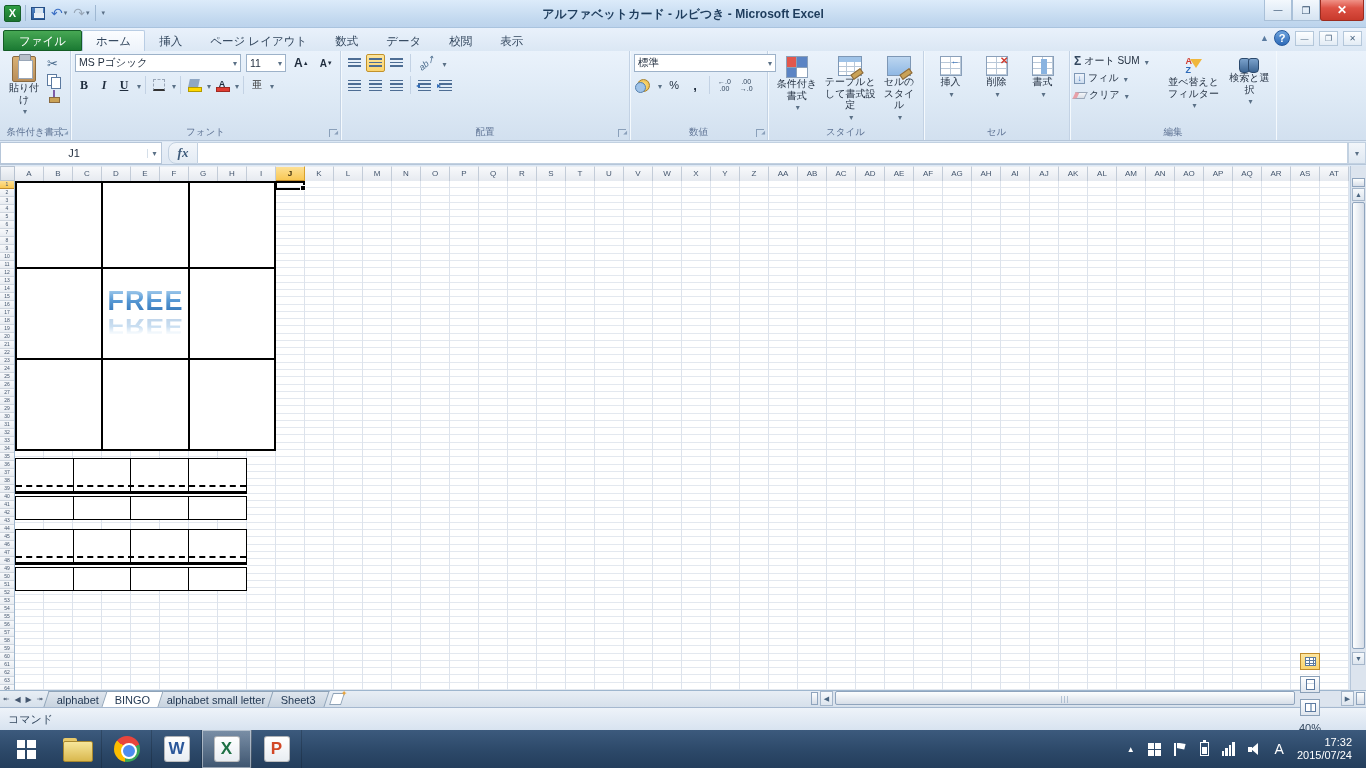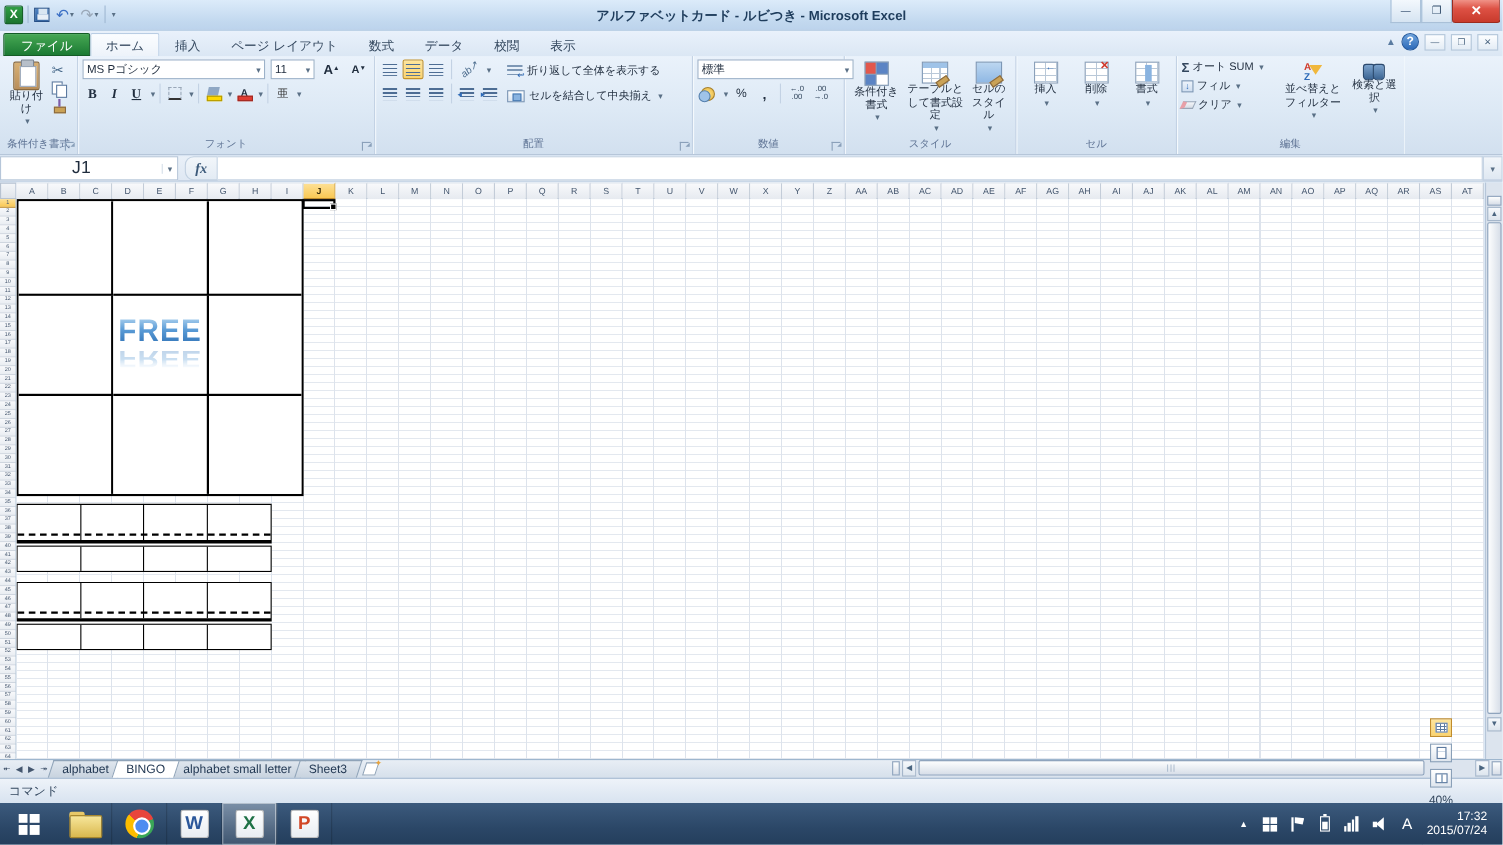--- a/index.html
+++ b/index.html
@@ -120,21 +120,21 @@
   .icon-sort b { position:absolute; left:0; font-size:9px; }
   .icon-sort b:first-child{ top:0; color:#d03a2d; } .icon-sort b:last-child{ bottom:0; color:#2d6ab8; }
   .icon-sort::after { content:""; position:absolute; right:0; top:3px; width:0; height:0; border-left:6px solid transparent; border-right:6px solid transparent; border-top:9px solid #f0b73c; }
   .icon-binoc { width:22px; height:16px; position:relative; }
   .icon-binoc::before,.icon-binoc::after { content:""; position:absolute; top:2px; width:9px; height:13px; background:linear-gradient(#7ba2cc,#3c6593); border:1px solid #2c4a6e; border-radius:3px 3px 4px 4px; }
   .icon-binoc::before{left:1px;} .icon-binoc::after{right:1px;}
 
   
   #formulabar { position:absolute; left:0; top:142px; width:1366px; height:23px; background:linear-gradient(#e9f0f8,#dfe8f3); border-bottom:1px solid #b6c6d9; display:flex; align-items:stretch; }
   #namebox { width:162px; background:#fff; border:1px solid #b6c6d9; display:flex; align-items:center; }
-  #namebox .nb-text { flex:1; text-align:center; font-size:16px; }
+  #namebox .nb-text { flex:1; text-align:center; font-size:11px; }
   #nb-drop { width:14px; text-align:center; font-size:8px; color:#5a7086; border-left:1px solid #d5dfe9; }
   #fx { width:30px; display:flex; align-items:center; justify-content:center; font-family:"Liberation Serif",serif; font-style:italic; font-weight:bold; color:#3c5a7a; font-size:13px;
     background:linear-gradient(#f2f6fa,#e3ebf4); border:1px solid #c2d1e1; border-radius:8px 0 0 8px; margin-left:6px; }
   #formula-input { flex:1; background:#fff; border:1px solid #c2d1e1; border-left:none; }
   #fb-drop { width:18px; display:flex; align-items:center; justify-content:center; font-size:8px; color:#5a7086; background:linear-gradient(#f2f6fa,#dfe8f2); border:1px solid #c2d1e1; }
 
   
   #corner { position:absolute; left:0; top:166px; width:15px; height:15px; background:linear-gradient(#f4f6f9,#dfe4ea); border:1px solid #b7c2d0; }
   #colheaders { position:absolute; left:15px; top:166px; width:1334px; height:15px; display:flex; background:#eef1f5; border-bottom:1px solid #9eb6ce; }
   .col { width:29px; height:15px; font-size:8px; color:#44566e; text-align:center; line-height:14px; background:linear-gradient(#f8f9fb,#e6eaf0); border-right:1px solid #c3ccd8; border-top:1px solid #e8edf3; }
@@ -392,31 +392,20 @@
           <span class="sbtn">
               <span class="lines"></span>
             </span>
           <span class="vsep"></span>
           <span class="sbtn">
               <span class="icon-indent"></span>
             </span>
           <span class="sbtn">
               <span class="icon-indent inc"></span>
             </span>
-        </div>
-      </div>
-      <div>
-        <div style="display:flex;gap:4px;align-items:center;height:20px">
-          <span class="icon-wrap"></span>
-          <span class="alabel">折り返して全体を表示する</span>
-        </div>
-        <div style="display:flex;gap:4px;align-items:center;height:20px;margin-top:3px">
-          <span class="icon-merge"></span>
-          <span class="alabel">セルを結合して中央揃え</span>
-          <span class="caret"></span>
         </div>
       </div>
     </div>
     <div class="rg-label">
       <span>配置</span>
       <span class="launcher"></span>
     </div>
   </div>
 
   <div class="rgroup" style="width:138px">

